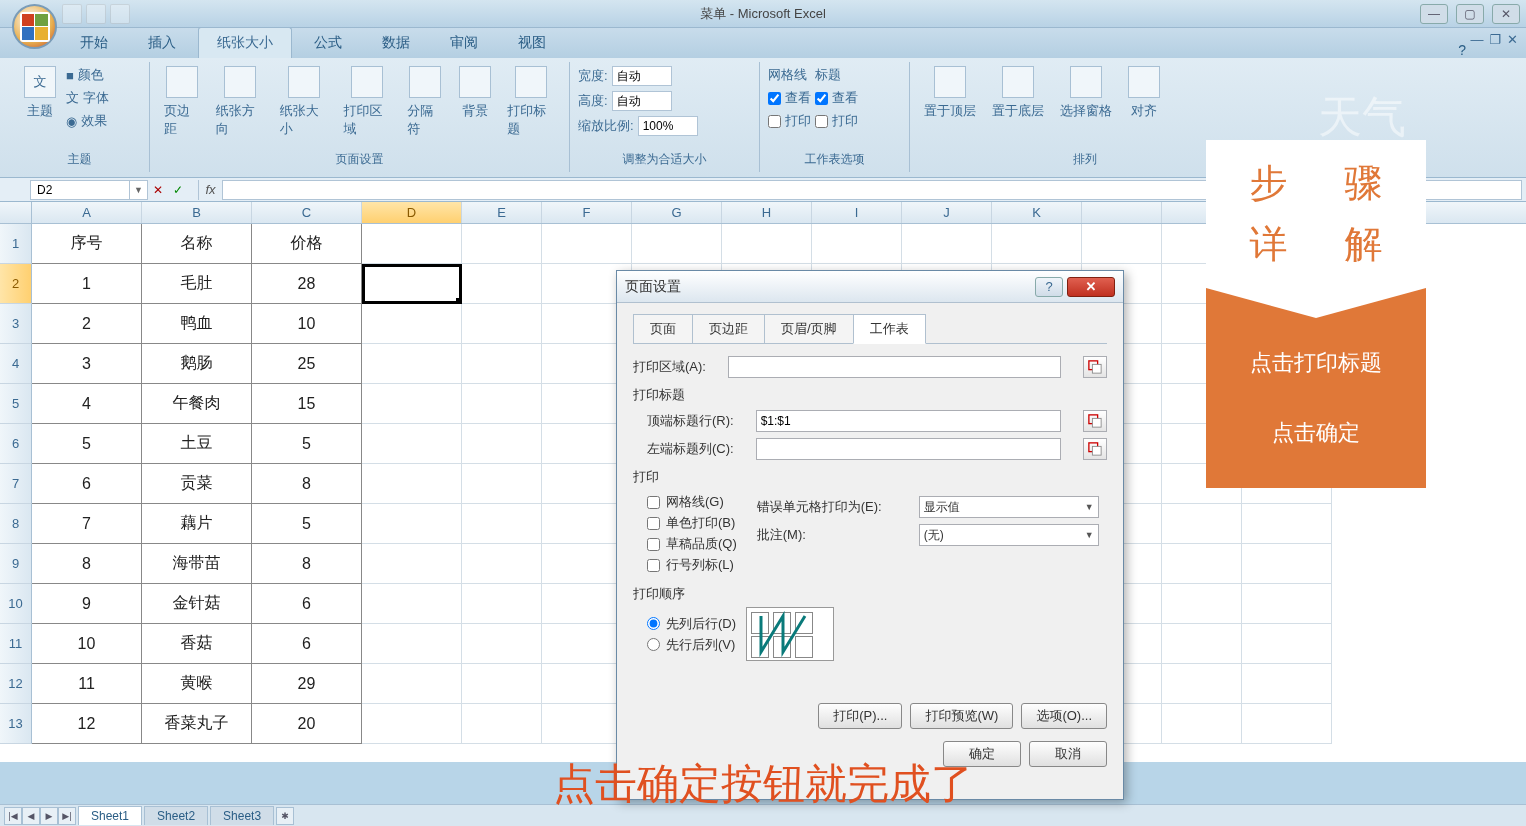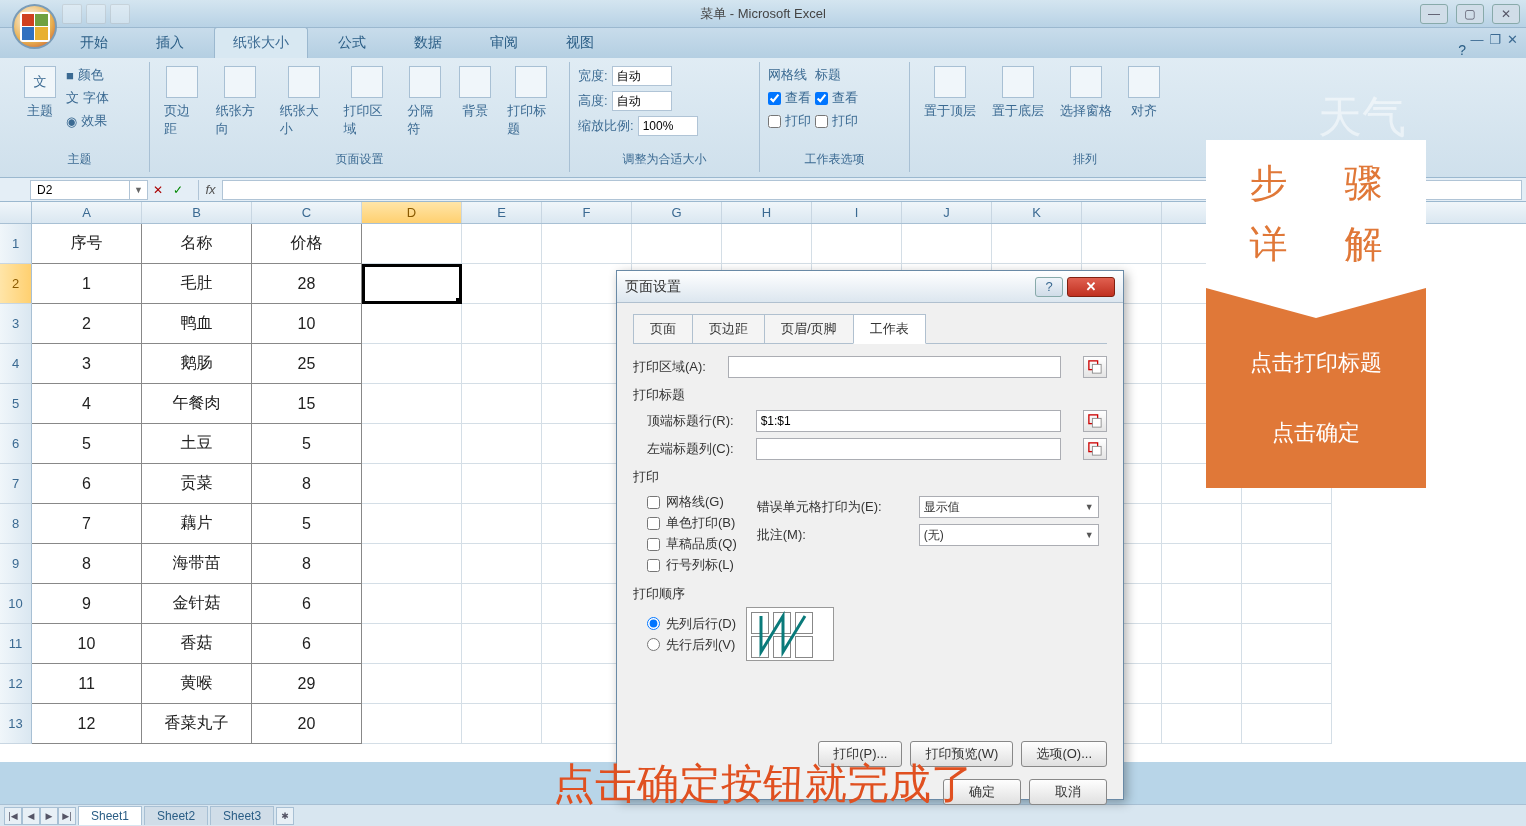--- a/index.html
+++ b/index.html
@@ -10,21 +10,21 @@
 .office-btn { width: 45px; height: 45px; background: radial-gradient(circle at 40% 35%, #fff, #e8b050 60%, #c0422a); border-radius: 50%; position: absolute; left: 12px; top: 4px; z-index: 20; border: 2px solid #7a9cb8; display: flex; align-items: center; justify-content: center; }
 .office-btn-inner { width: 30px; height: 30px; background: #fff; border-radius: 3px; display: grid; grid-template-columns: 1fr 1fr; grid-template-rows: 1fr 1fr; gap: 1px; padding: 2px; }
 .office-btn-inner span:nth-child(1){background:#d04020;} .office-btn-inner span:nth-child(2){background:#70a040;} .office-btn-inner span:nth-child(3){background:#3070c0;} .office-btn-inner span:nth-child(4){background:#e8b030;}
 .qat { margin-left: 62px; display: flex; gap: 4px; }
 .qat-btn { width: 20px; height: 20px; background: rgba(255,255,255,0.3); border: 1px solid rgba(0,0,0,0.1); border-radius: 2px; }
 .title-text { position: absolute; left: 50%; transform: translateX(-50%); font-size: 13px; color: #444; }
 .win-controls { position: absolute; right: 6px; display: flex; gap: 8px; }
 .win-btn { width: 28px; height: 20px; border: 1px solid #8aa; background: #d0dde8; display: flex; align-items: center; justify-content: center; font-size: 12px; color: #556; border-radius: 3px; }
 
 
-.ribbon-tabs { height: 30px; background: linear-gradient(#c8dceb, #b4cfe2); display: flex; align-items: flex-end; padding-left: 62px; gap: 12px; }
+.ribbon-tabs { height: 30px; background: linear-gradient(#c8dceb, #b4cfe2); display: flex; align-items: flex-end; padding-left: 62px; gap: 4px; }
 .tab { padding: 6px 18px; font-size: 14px; color: #2a5d85; cursor: pointer; }
 .tab.active { background: #d8e8f2; border: 1px solid #9bb8cf; border-bottom: none; border-radius: 3px 3px 0 0; color: #3b6a92; }
 .help-icon { margin-left: auto; margin-right: 60px; color: #2a5d85; font-size: 14px; }
 .mdi-controls { position: absolute; right: 8px; top: 32px; display: flex; gap: 6px; z-index: 15; }
 .mdi-btn { font-size: 13px; color: #3b6a92; cursor: pointer; }
 
 
 .ribbon { height: 120px; background: linear-gradient(#e0ecf4, #cfe0ec); border-bottom: 1px solid #9bb8cf; display: flex; padding: 4px 6px 0 10px; }
 .group { border-right: 1px solid #a8c0d4; padding: 2px 8px; display: flex; flex-direction: column; height: 110px; }
 .group-content { flex: 1; display: flex; align-items: flex-start; gap: 4px; }
@@ -80,21 +80,21 @@
 .dlg-row { display: flex; align-items: center; margin: 6px 0; gap: 22px; }
 .dlg-row label { font-size: 13px; }
 .dlg-input { flex: 1; height: 22px; border: 1px solid #abadb3; background: #fff; padding: 0 4px; font-size: 12px; }
 .ref-btn { width: 24px; height: 22px; border: 1px solid #abadb3; background: linear-gradient(#fff,#e4e4e4); display:flex;align-items:center;justify-content:center; }
 .ref-btn svg { width:14px;height:14px; }
 .fieldset-label { font-size: 13px; margin: 8px 0 4px; }
 .indent { margin-left: 14px; }
 .dlg-select { width: 180px; height: 22px; border: 1px solid #abadb3; background: #fff; font-size: 12px; padding: 0 4px; display:flex;align-items:center;justify-content:space-between; }
 .dlg-select::after { content:"▼"; font-size:9px; color:#555; }
 .dlg-buttons { display: flex; justify-content: flex-end; gap: 8px; margin-top: 50px; }
-.dlg-buttons.secondary { margin-top: 80px; }
+.dlg-buttons.secondary { margin-top: 42px; }
 .dlg-btn { padding: 3px 14px; border: 1px solid #888; background: linear-gradient(#fefefe,#e0e0e0); font-size: 13px; border-radius: 3px; min-width:78px; text-align:center; }
 .order-preview { width: 88px; height: 54px; border: 1px solid #999; background:#fff; display:inline-block; vertical-align:middle; margin-left:10px; position:relative; }
 .order-preview .page { position:absolute; width:18px;height:22px;border:1px solid #888;background:#fff; }
 .chk-row { display:flex;align-items:center;gap:6px;margin:3px 0; font-size:13px; }
 .chk-row input { width:13px;height:13px; }
 .radio-row { display:flex;align-items:center;gap:6px;margin:3px 0;font-size:13px; }
 
 
 .step-panel { position: absolute; right: 100px; top: 140px; width: 220px; background: #e07838; padding-top: 0; z-index: 30; }
 .step-header { background: #fff; padding: 18px 20px; display:grid;grid-template-columns:1fr 1fr;gap:10px; }

